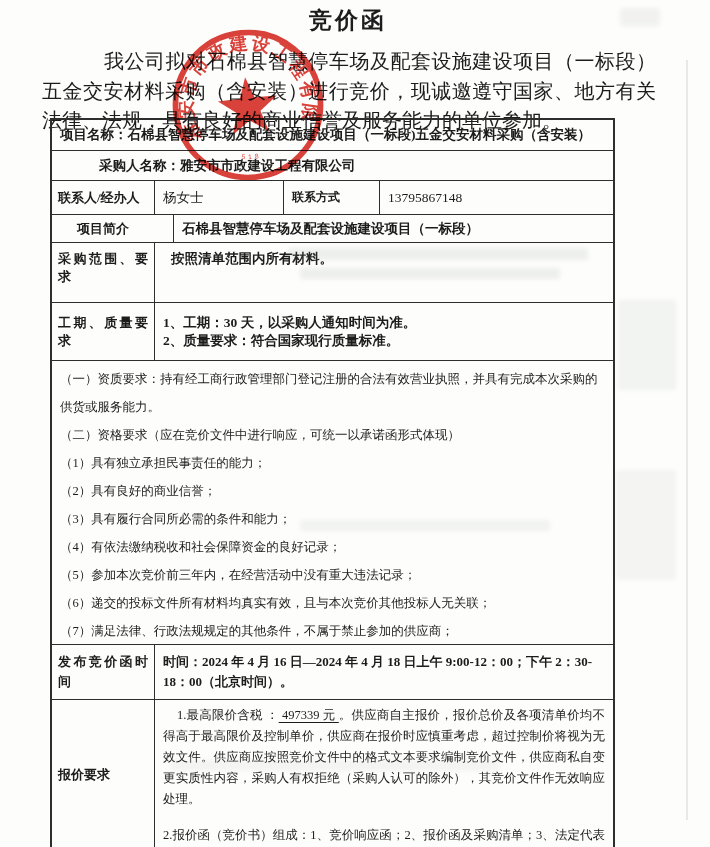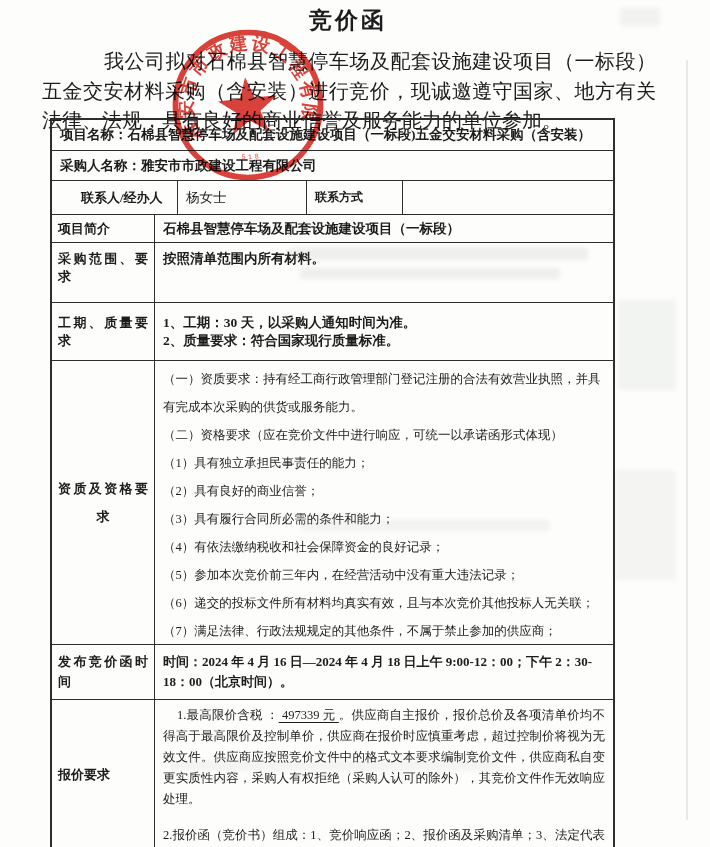--- a/index.html
+++ b/index.html
@@ -27,22 +27,22 @@
   }
   .trow{display:flex;border-bottom:1px solid #2e2e2e;box-sizing:border-box;}
   .trow:last-child{border-bottom:none;}
   .cell{box-sizing:border-box;display:flex;flex-direction:column;justify-content:center;
         padding:2px 8px;overflow:hidden;}
   .cell.vline{border-right:1px solid #2e2e2e;}
   .label{width:103px;flex:none;font-weight:bold;font-size:13px;padding-left:6px;padding-right:6px;}
   .content{flex:1;}
   .bold{font-weight:bold;}
   .justify-last{text-align:justify;text-align-last:justify;}
-  .r1{height:31px;justify-content:center;} .r2{height:30px;} .r3{height:34px;padding-left:23px;}
-  .r4{height:28px;} .r5{height:60px;} .r6{height:58px;justify-content:center;}
+  .r1{height:31px;justify-content:center;} .r2{height:30px;padding-left:39px;} .r3{height:34px;}
+  .r4{height:28px;padding-left:19px;} .r5{height:60px;gap:8px;} .r6{height:58px;justify-content:center;}
   .r7{height:284px;} .r8{height:55px;} .r9{height:149px;}
   .r3 .c-name{width:129px;flex:none;}
   .r3 .c-plabel{width:96px;flex:none;font-weight:bold;font-size:12px;}
   .r3 .c-phone{flex:1;}
   .top-align{justify-content:flex-start;padding-top:7px;}
   .qual-content p{margin:0;line-height:28px;font-size:12.5px;font-weight:normal;}
   .qual-content{justify-content:flex-start;padding-top:4px;}
   .qual-label div{line-height:28px;text-align:center;}
   .qual-label .l1{text-align:justify;text-align-last:justify;}
   .pub-label div{line-height:20px;}
@@ -83,20 +83,21 @@
   </div>
 
   <div class="trow r2">
     <div class="cell content bold">采购人名称：雅安市市政建设工程有限公司</div>
   </div>
 
   <div class="trow r3">
     <div class="cell label vline">联系人/经办人</div>
     <div class="cell c-name vline">杨女士</div>
     <div class="cell c-plabel vline">联系方式</div>
+    <div class="cell c-phone">13795867148</div>
   </div>
 
   <div class="trow r4">
     <div class="cell label vline">项目简介</div>
     <div class="cell content bold">石棉县智慧停车场及配套设施建设项目（一标段）</div>
   </div>
 
   <div class="trow r5">
     <div class="cell label vline top-align">
       <div class="justify-last">采购范围、要求</div>
@@ -107,24 +108,20 @@
 
   <div class="trow r6">
     <div class="cell label vline justify-last">工期、质量要求</div>
     <div class="cell content bold">
       <div>1、工期：30 天，以采购人通知时间为准。</div>
       <div>2、质量要求：符合国家现行质量标准。</div>
     </div>
   </div>
 
   <div class="trow r7">
-    <div class="cell label vline qual-label">
-      <div class="l1">资质及资格要</div>
-      <div>求</div>
-    </div>
     <div class="cell content qual-content">
       <p>（一）资质要求：持有经工商行政管理部门登记注册的合法有效营业执照，并具有完成本次采购的供货或服务能力。</p>
       <p>（二）资格要求（应在竞价文件中进行响应，可统一以承诺函形式体现）</p>
       <p>（1）具有独立承担民事责任的能力；</p>
       <p>（2）具有良好的商业信誉；</p>
       <p>（3）具有履行合同所必需的条件和能力；</p>
       <p>（4）有依法缴纳税收和社会保障资金的良好记录；</p>
       <p>（5）参加本次竞价前三年内，在经营活动中没有重大违法记录；</p>
       <p>（6）递交的投标文件所有材料均真实有效，且与本次竞价其他投标人无关联；</p>
       <p>（7）满足法律、行政法规规定的其他条件，不属于禁止参加的供应商；</p>

